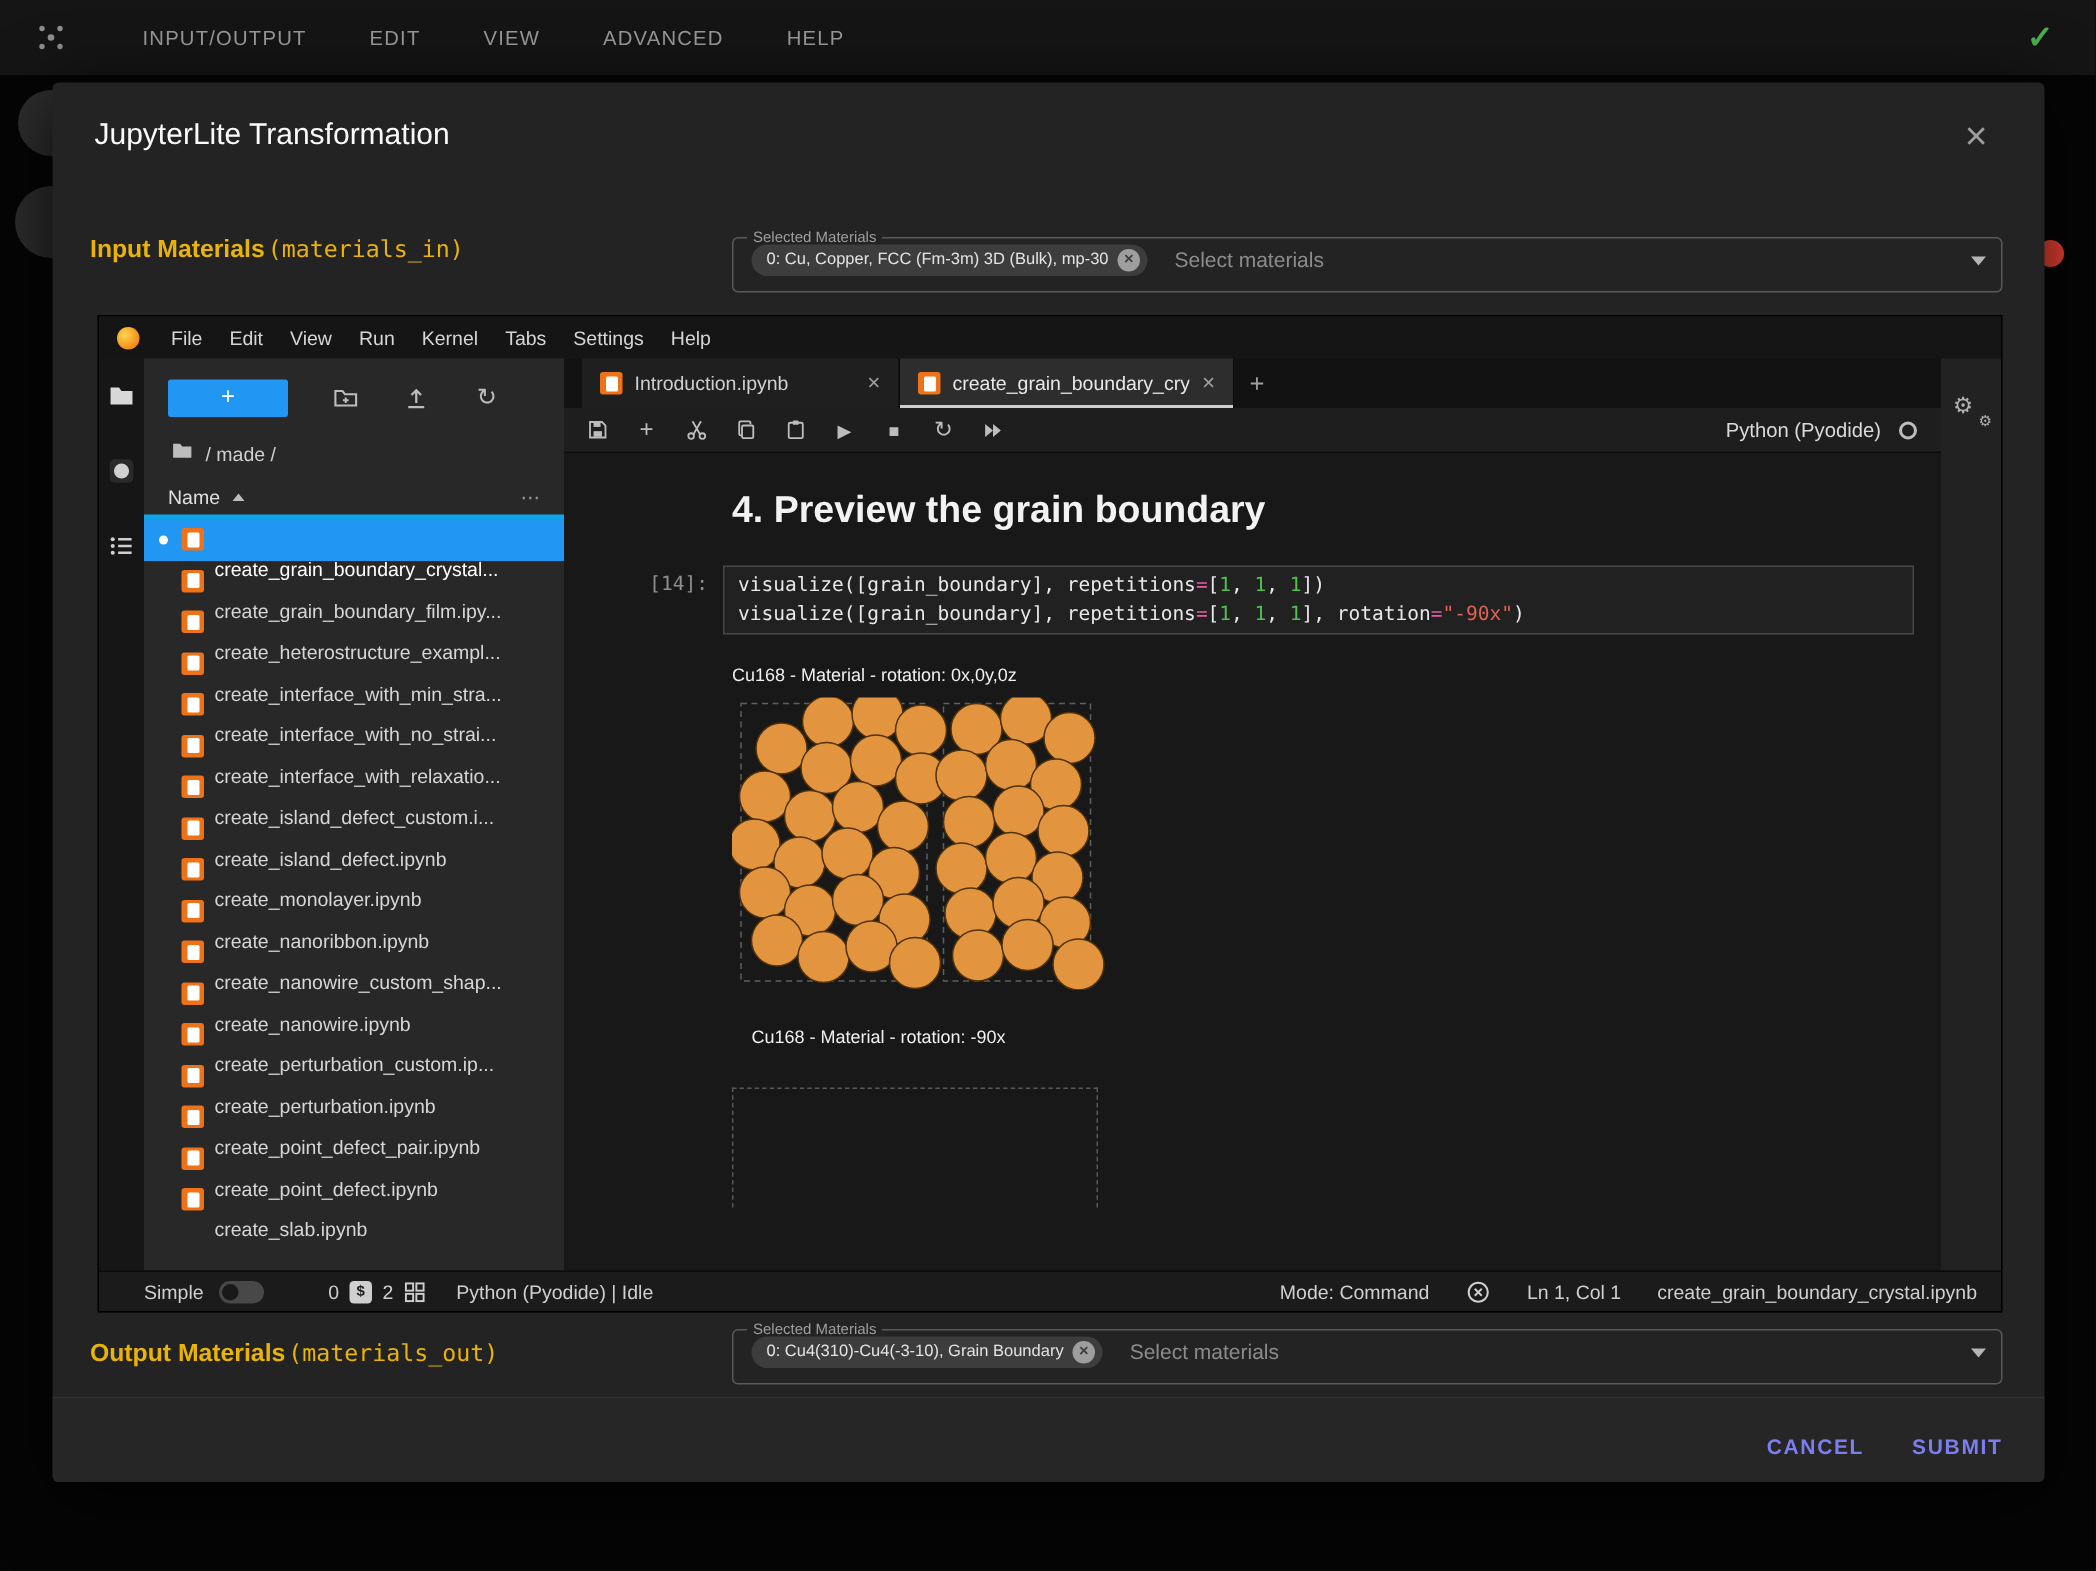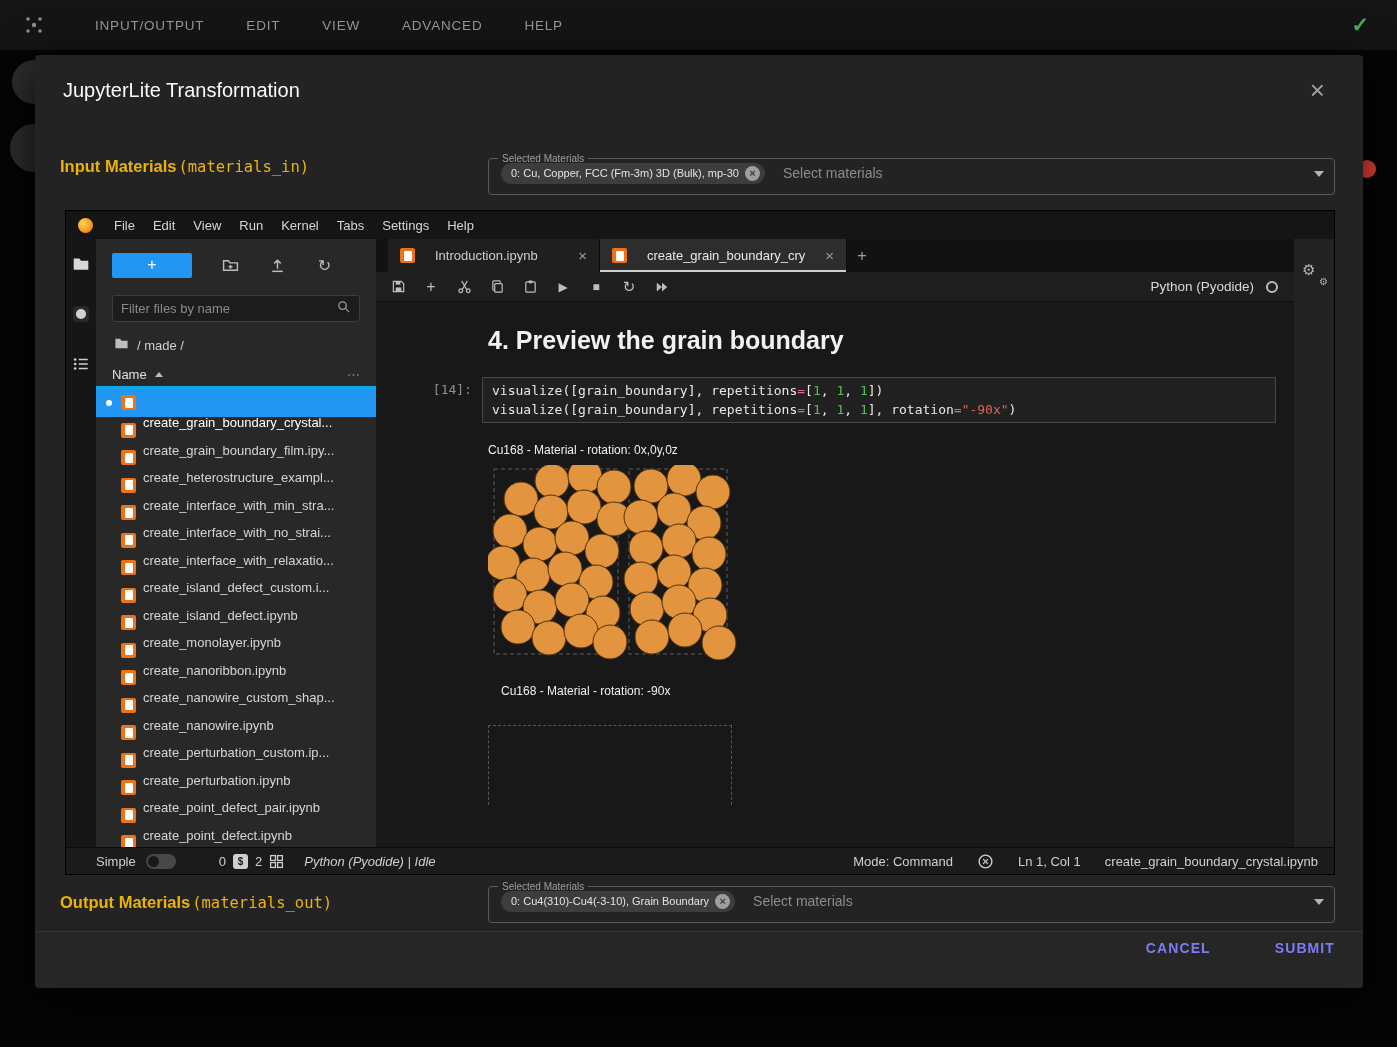--- a/index.html
+++ b/index.html
@@ -25,21 +25,21 @@
   
   .modal { position:absolute; left:35px; top:55px; width:1328px; height:933px;
            background:#232323; border-radius:4px; z-index:10;
            box-shadow:0 10px 50px rgba(0,0,0,.8); }
   .modal-title { position:absolute; left:28px; top:24px; font-size:20px; color:#fafafa; font-weight:500; }
   .modal-close { position:absolute; right:38px; top:22px; font-size:26px; color:#9e9e9e;
                  cursor:pointer; line-height:1; }
   .modal-footer { position:absolute; left:0; bottom:0; width:100%; height:57px;
                   background:#262626; border-top:1px solid rgba(255,255,255,.06);
                   border-radius:0 0 4px 4px; }
-  .actions { position:absolute; right:28px; top:8px; display:flex; gap:64px; }
+  .actions { position:absolute; right:28px; top:24px; display:flex; gap:32px; }
   .dlg-btn { background:none; border:none; color:#7d7df2; font-size:14px; font-weight:600;
              letter-spacing:1.1px; cursor:pointer; font-family:"Liberation Sans",sans-serif; }
 
   
   .mat-label { position:absolute; left:25px; display:flex; align-items:baseline;
                color:#eab308; font-size:16.5px; font-weight:600; }
   .mat-label .mono { font-weight:400; font-size:15.5px; margin-left:2px; }
   .lbl-in  { top:102px; } .lbl-out { top:838px; }
   fieldset.mat-field { position:absolute; left:453px; width:847px; height:42px;
                        border:1px solid #5a5a5a; border-radius:4px; background:transparent; }
@@ -102,21 +102,21 @@
              position:relative; flex:none; }
   .nb-icon::after { content:""; position:absolute; left:3.5px; top:2.5px; width:8px; height:10px;
                     background:#fff; border-radius:1px; }
   .file-name { overflow:hidden; text-overflow:clip;margin-top:40px; }
 
   
   .jp-notebook { flex:1; display:flex; flex-direction:column; min-width:0; background:#181818; }
   .nb-tabbar { height:33px; background:#121212; display:flex; align-items:stretch;
                padding-left:12px; flex:none; }
   .nb-tabs { display:flex; }
-  .tab { display:flex; align-items:center; gap:20px; padding:0 12px; min-width:212px;
+  .tab { display:flex; align-items:center; gap:8px; padding:0 12px; min-width:212px;
          background:#1f1f1f; border-right:1px solid #0a0a0a; color:#cfcfcf; font-size:13px;
          cursor:pointer; }
   .tab.active { background:#2d2d2d; box-shadow:inset 0 -2px 0 #cfcfcf; color:#e8e8e8; }
   .tab-label { flex:1; overflow:hidden; white-space:nowrap; }
   .tab-close { color:#9e9e9e; font-size:15px; line-height:1; cursor:pointer; }
   .tab-add { width:30px; display:flex; align-items:center; justify-content:center;
              color:#9e9e9e; font-size:17px; cursor:pointer; }
 
   .nb-toolbar { height:30px; background:#1e1e1e; border-bottom:1px solid #0d0d0d;
                 display:flex; align-items:center; padding:0 14px; gap:17px; flex:none; }
@@ -163,21 +163,21 @@
   .sb-simple { margin-right:10px; }
   .toggle { width:30px; height:15px; border-radius:8px; background:#484848; position:relative;
             display:inline-block; margin-right:36px; cursor:pointer; }
   .knob { position:absolute; left:2px; top:2px; width:11px; height:11px; border-radius:50%;
           background:#191919; }
   .sb-count { margin:0 7px; }
   .term-ic { width:15px; height:15px; background:#cfcfcf; border-radius:3px; color:#1b1b1b;
              font-size:10px; font-weight:bold; display:inline-flex; align-items:center;
              justify-content:center; cursor:pointer; }
   .kern-ic { width:15px; height:15px; display:inline-flex; cursor:pointer; }
-  .sb-kstatus { margin-left:20px; cursor:pointer;font-style:italic; }
+  .sb-kstatus { margin-left:20px; cursor:pointer; }
   .sb-right { margin-left:auto; display:flex; align-items:center; gap:24px; }
   .circ-ic { width:17px; height:17px; display:inline-flex; cursor:pointer; }
   .sb-item { cursor:pointer; }
 </style>
 </head>
 <body>
 
 <div class="topbar">
   <span class="app-icon">
     <svg viewBox="0 0 20 20" width="20" height="20">
@@ -280,29 +280,20 @@
           </span>
           <span class="fb-icon">
             <svg viewBox="0 0 16 16" width="17" height="17">
                 <path d="M8 11 V3 M5 6 L8 3 L11 6" fill="none" stroke="#bdbdbd" stroke-width="1.4"></path>
                 <path d="M3 13.5 h10" stroke="#bdbdbd" stroke-width="1.4"></path>
               </svg>
           </span>
           <span class="fb-icon">↻</span>
         </div>
 
-        <div class="fb-filter">
-          <input placeholder="Filter files by name" style="">
-          <span>
-            <svg viewBox="0 0 16 16" width="15" height="15">
-                <circle cx="7" cy="7" r="4" fill="none" stroke="#9a9a9a" stroke-width="1.4"></circle>
-                <path d="M10 10 L14 14" stroke="#9a9a9a" stroke-width="1.4"></path>
-              </svg>
-          </span>
-        </div>
 
         <div class="fb-breadcrumb">
           <span>
             <svg viewBox="0 0 16 16" width="15" height="15">
                 <path d="M1.5 3 h5 l1.5 2 h6.5 v8 h-13 z" fill="#bdbdbd"></path>
               </svg>
           </span>
           <span>/ made /</span>
         </div>
 

